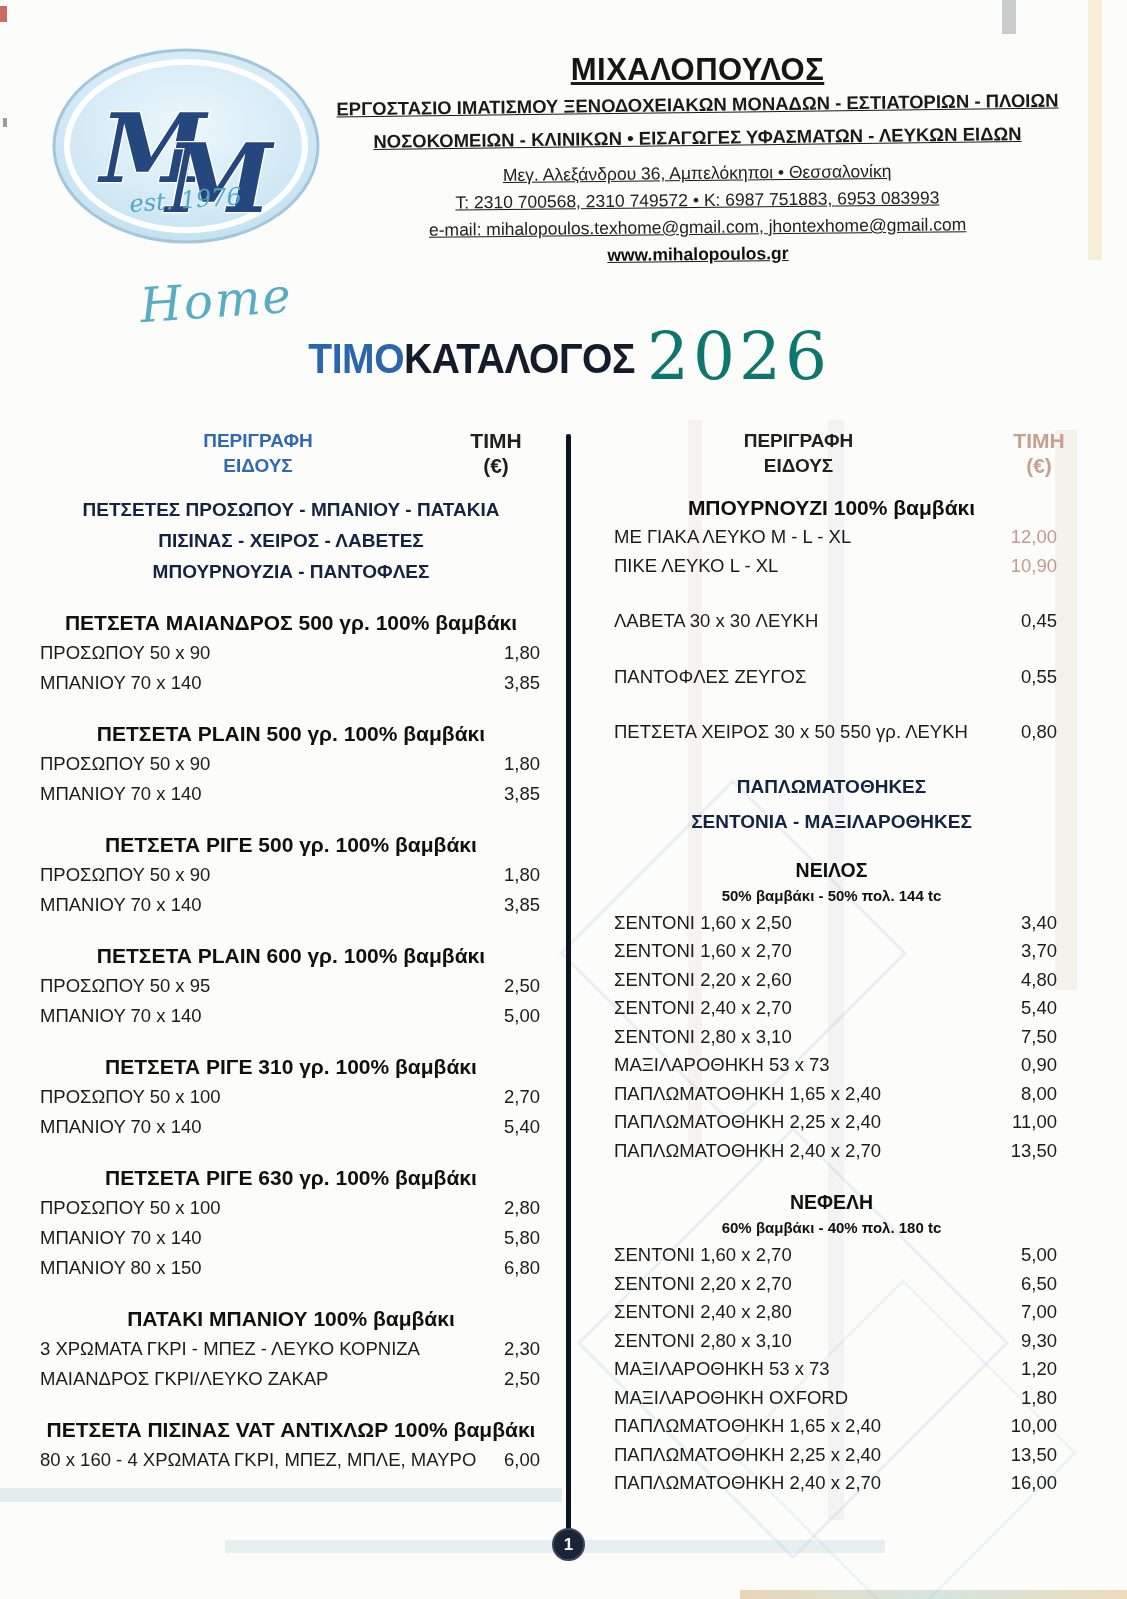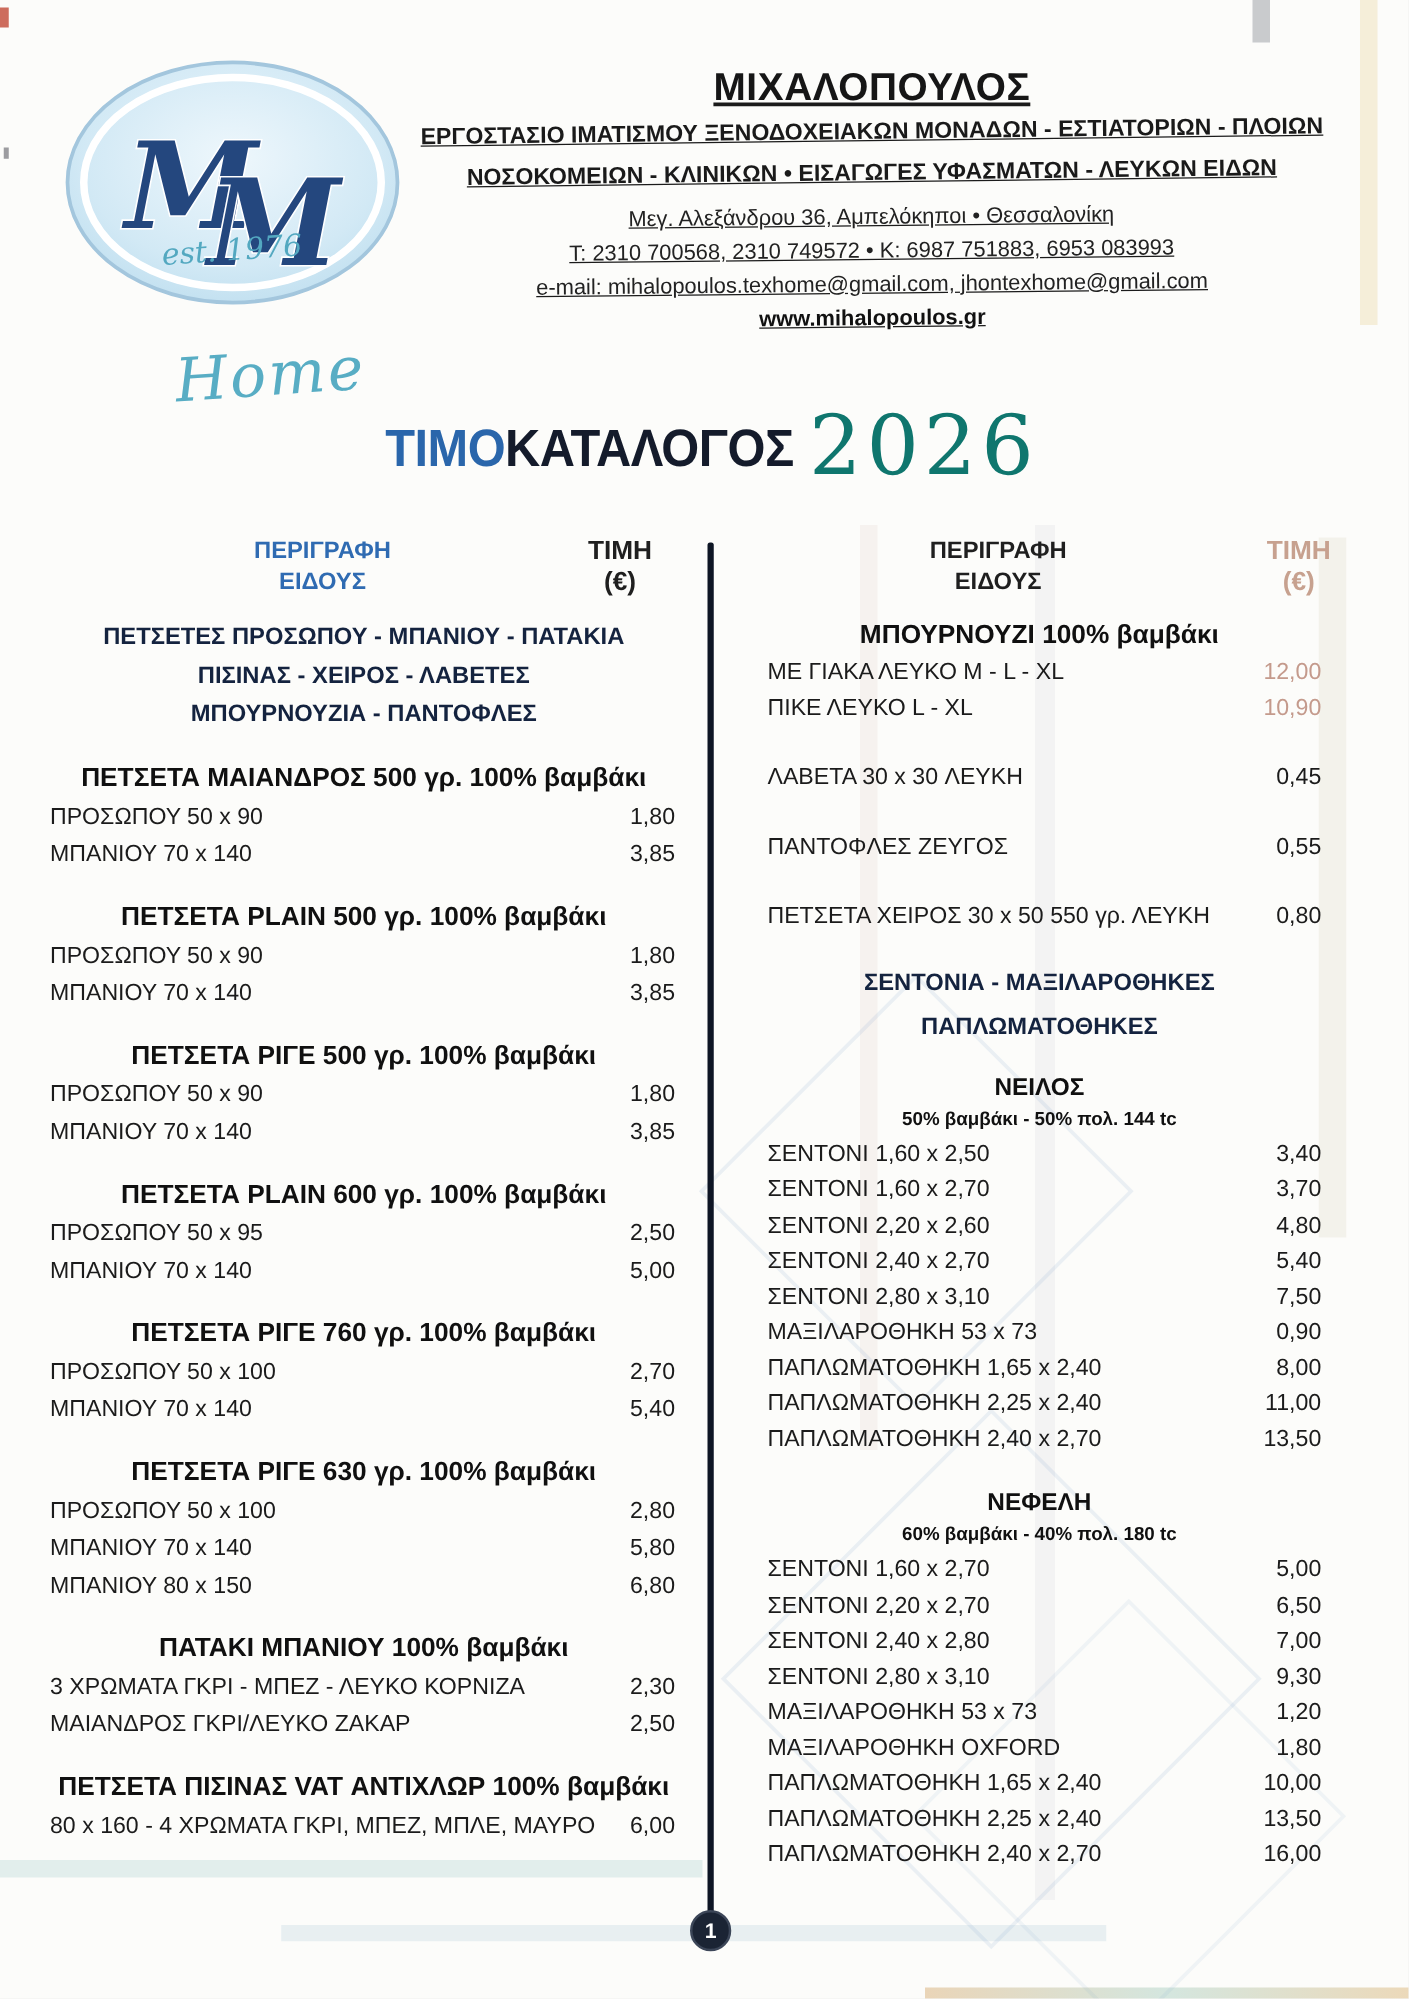--- a/index.html
+++ b/index.html
@@ -188,21 +188,21 @@
         <span class="lbl">ΠΡΟΣΩΠΟΥ 50 x 95</span>
         <span class="prc">2,50</span>
       </div>
       <div class="prow">
         <span class="lbl">ΜΠΑΝΙΟΥ 70 x 140</span>
         <span class="prc">5,00</span>
       </div>
     </div>
 
     <div class="blk">
-      <div class="blk-head">ΠΕΤΣΕΤΑ ΡΙΓΕ  760 γρ.  100% βαμβάκι</div>
+      <div class="blk-head">ΠΕΤΣΕΤΑ ΡΙΓΕ  310 γρ.  100% βαμβάκι</div>
       <div class="prow">
         <span class="lbl">ΠΡΟΣΩΠΟΥ  50 x 100</span>
         <span class="prc">2,70</span>
       </div>
       <div class="prow">
         <span class="lbl">ΜΠΑΝΙΟΥ  70 x 140</span>
         <span class="prc">5,40</span>
       </div>
     </div>
 
@@ -274,22 +274,22 @@
     <div class="prow srow">
       <span class="lbl">ΠΑΝΤΟΦΛΕΣ ΖΕΥΓΟΣ</span>
       <span class="prc">0,55</span>
     </div>
     <div class="prow srow">
       <span class="lbl">ΠΕΤΣΕΤΑ ΧΕΙΡΟΣ 30 x 50  550 γρ. ΛΕΥΚΗ</span>
       <span class="prc">0,80</span>
     </div>
 
     <div class="section-title">
+      <div>ΠΑΠΛΩΜΑΤΟΘΗΚΕΣ</div>
       <div>ΣΕΝΤΟΝΙΑ - ΜΑΞΙΛΑΡΟΘΗΚΕΣ</div>
-      <div>ΠΑΠΛΩΜΑΤΟΘΗΚΕΣ</div>
     </div>
 
     <div class="sub-title">ΝΕΙΛΟΣ</div>
     <div class="sub-sub">50% βαμβάκι - 50% πολ.  144 tc</div>
 
     <div class="prow">
       <span class="lbl">ΣΕΝΤΟΝΙ  1,60 x 2,50</span>
       <span class="prc">3,40</span>
     </div>
     <div class="prow">

